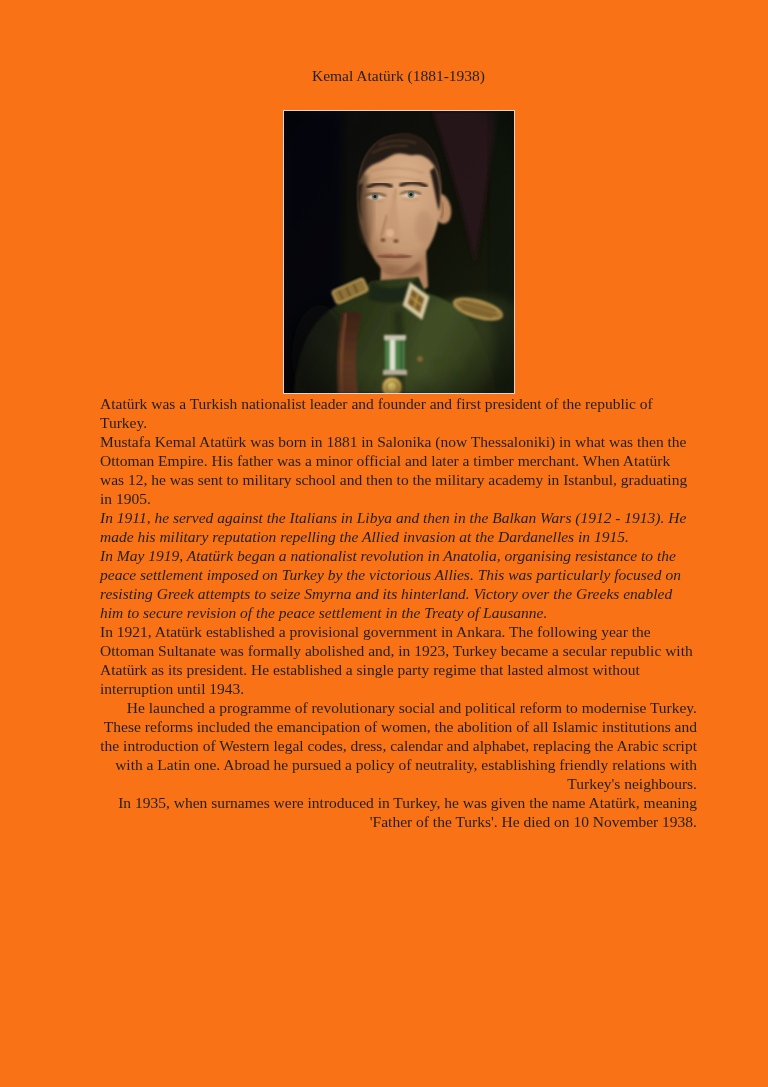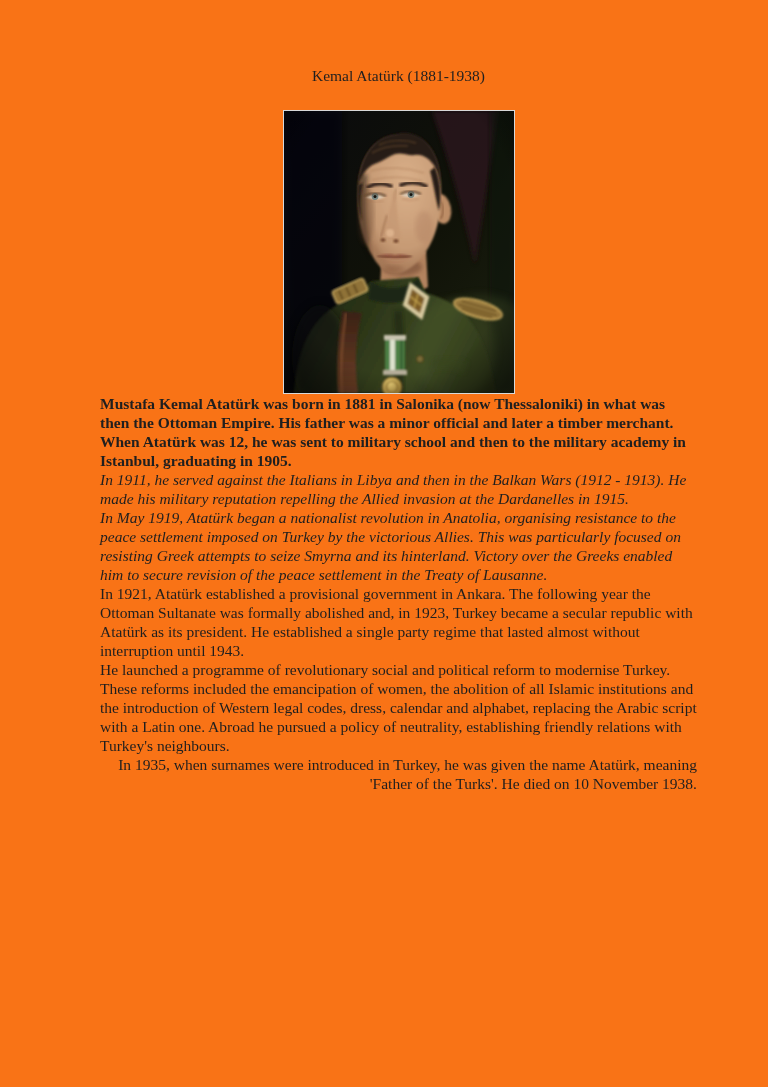--- a/index.html
+++ b/index.html
@@ -29,24 +29,24 @@
   }
   .portrait svg { display:block; }
   .bodytext {
     margin-left:100px;
     width:597px;
     font-size:15.5px;
     line-height:19px;
   }
   p.para { margin:0; white-space:pre-line; }
   .p1 { margin-top:33px; }
-  .p2 { margin-top:32px;font-weight:bold; }
+  .p2 { margin-top:32px; }
   .p3 { margin-top:31px;font-style:italic; }
   .p4 { margin-top:29px; }
-  .p5 { margin-top:28px; }
+  .p5 { margin-top:28px;text-align:right; }
   .p6 { margin-top:15px;text-align:right; }
 </style>
 </head>
 <body>
 
 <div class="page">
 
   <h1 class="title">Kemal Atatürk (1881-1938)</h1>
 
   <div class="portrait">
@@ -179,20 +179,21 @@
       <path d="M93,145 Q110,148 128,145" stroke="#5e3222" stroke-width="1.2" fill="none" filter="url(#f1)"></path>
       <ellipse cx="110" cy="158" rx="10" ry="4" fill="#8a5a3c" opacity="0.4" filter="url(#f2)"></ellipse>
       <ellipse cx="140" cy="116" rx="9" ry="16" fill="#a8765a" opacity="0.3" filter="url(#f2)"></ellipse>
       <path d="M88,132 C94,146 104,157 112,160" stroke="#8a5a3c" stroke-width="2" opacity="0.35" fill="none" filter="url(#f2)"></path>
 
       <rect width="230" height="282" fill="url(#vig)"></rect>
     </svg>
   </div>
 
   <div class="bodytext">
+    <p class="para p1">Atatürk was a Turkish nationalist leader and founder and first president of the republic of Turkey.</p>
     <p class="para p2">Mustafa Kemal Atatürk was born in 1881 in Salonika (now Thessaloniki) in what was then the Ottoman Empire. His father was a minor official and later a timber merchant. When Atatürk was 12, he was sent to military school and then to the military academy in Istanbul, graduating in 1905.</p>
     <p class="para p3">In 1911, he served against the Italians in Libya and then in the Balkan Wars (1912 - 1913). He made his military reputation repelling the Allied invasion at the Dardanelles in 1915.
 In May 1919, Atatürk began a nationalist revolution in Anatolia, organising resistance to the peace settlement imposed on Turkey by the victorious Allies. This was particularly focused on resisting Greek attempts to seize Smyrna and its hinterland. Victory over the Greeks enabled him to secure revision of the peace settlement in the Treaty of Lausanne.</p>
     <p class="para p4">In 1921, Atatürk established a provisional government in Ankara. The following year the Ottoman Sultanate was formally abolished and, in 1923, Turkey became a secular republic with Atatürk as its president. He established a single party regime that lasted almost without interruption until 1943.</p>
     <p class="para p5">He launched a programme of revolutionary social and political reform to modernise Turkey. These reforms included the emancipation of women, the abolition of all Islamic institutions and the introduction of Western legal codes, dress, calendar and alphabet, replacing the Arabic script with a Latin one. Abroad he pursued a policy of neutrality, establishing friendly relations with Turkey's neighbours.</p>
     <p class="para p6">In 1935, when surnames were introduced in Turkey, he was given the name Atatürk, meaning 'Father of the Turks'. He died on 10 November 1938.</p>
   </div>
 
 </div>
 

